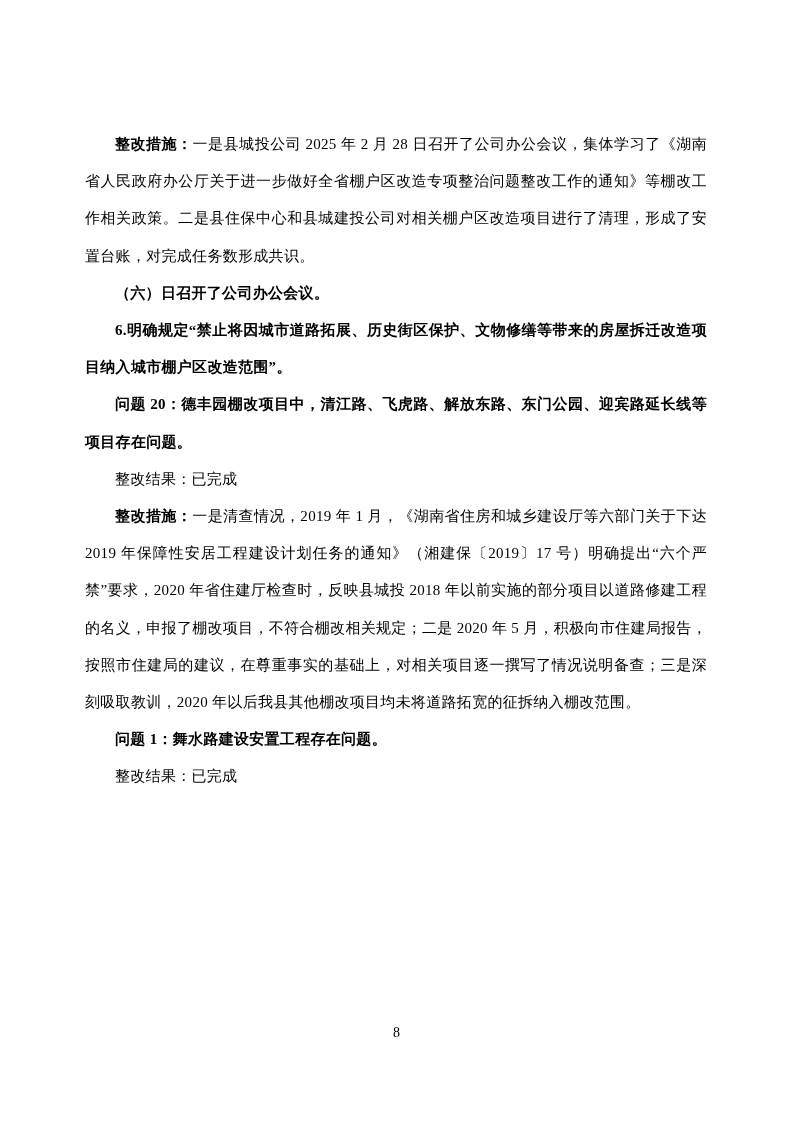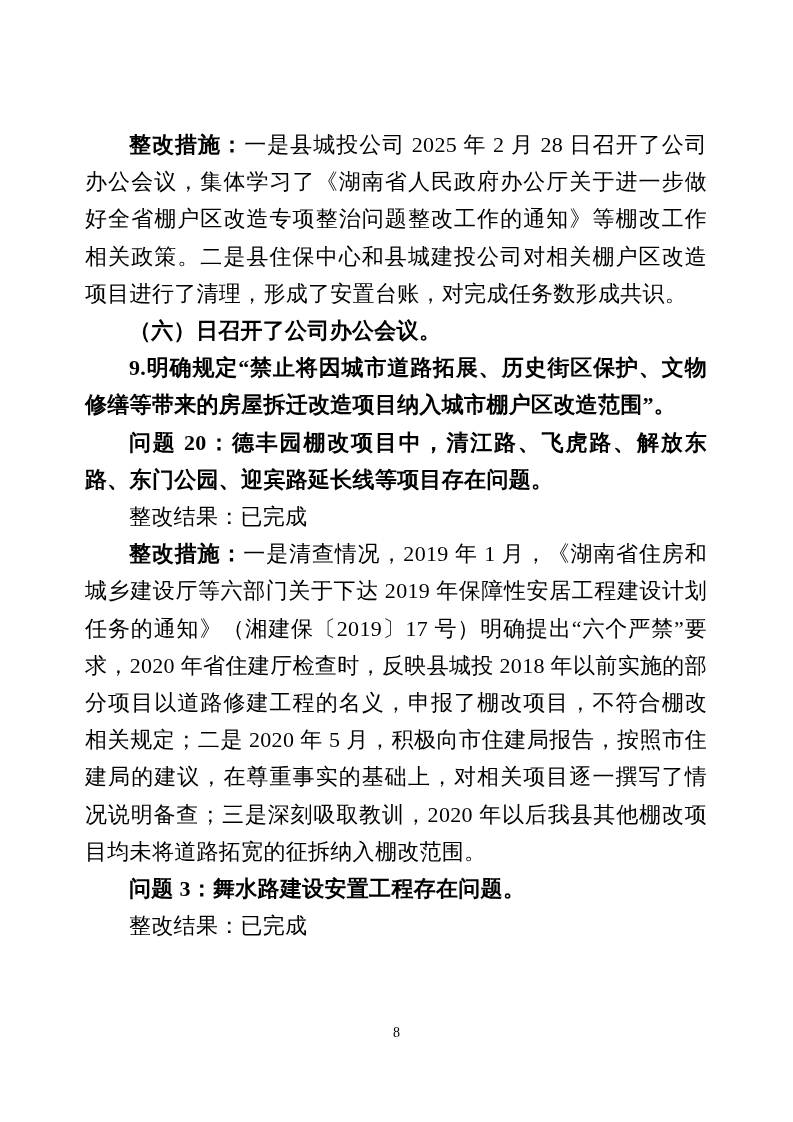--- a/index.html
+++ b/index.html
@@ -17,21 +17,21 @@
     overflow: hidden;
   }
   .content {
     position: absolute;
     left: 85px;
     top: 126px;
     width: 622px;
   }
   p.para {
     margin: 0;
-    font-size: 22px;
+    font-size: 15px;
     line-height: 37.2px;
     text-indent: 2em;
     text-align: justify;
     text-justify: inter-ideograph;
     letter-spacing: 0.3px;
     word-break: break-all;
   }
   p.bold {
     font-weight: bold;
   }
@@ -52,28 +52,28 @@
 </head>
 <body>
 
 <div class="page">
   <div class="content">
 
     <p class="para"><span class="lead">整改措施：</span><span>一是县城投公司 2025 年 2 月 28 日召开了公司办公会议，集体学习了《湖南省人民政府办公厅关于进一步做好全省棚户区改造专项整治问题整改工作的通知》等棚改工作相关政策。二是县住保中心和县城建投公司对相关棚户区改造项目进行了清理，形成了安置台账，对完成任务数形成共识。</span></p>
 
     <p class="para bold">（六）日召开了公司办公会议。</p>
 
-    <p class="para bold">9.明确规定“禁止将因城市道路拓展、历史街区保护、文物修缮等带来的房屋拆迁改造项目纳入城市棚户区改造范围”。</p>
+    <p class="para bold">6.明确规定“禁止将因城市道路拓展、历史街区保护、文物修缮等带来的房屋拆迁改造项目纳入城市棚户区改造范围”。</p>
 
     <p class="para bold">问题 20：德丰园棚改项目中，清江路、飞虎路、解放东路、东门公园、迎宾路延长线等项目存在问题。</p>
 
     <p class="para">整改结果：已完成</p>
 
     <p class="para"><span class="lead">整改措施：</span><span>一是清查情况，2019 年 1 月，《湖南省住房和城乡建设厅等六部门关于下达 2019 年保障性安居工程建设计划任务的通知》（湘建保〔2019〕17 号）明确提出“六个严禁”要求，2020 年省住建厅检查时，反映县城投 2018 年以前实施的部分项目以道路修建工程的名义，申报了棚改项目，不符合棚改相关规定；二是 2020 年 5 月，积极向市住建局报告，按照市住建局的建议，在尊重事实的基础上，对相关项目逐一撰写了情况说明备查；三是深刻吸取教训，2020 年以后我县其他棚改项目均未将道路拓宽的征拆纳入棚改范围。</span></p>
 
-    <p class="para bold">问题 3：舞水路建设安置工程存在问题。</p>
+    <p class="para bold">问题 1：舞水路建设安置工程存在问题。</p>
 
     <p class="para">整改结果：已完成</p>
 
   </div>
 
   <div class="page-number">8</div>
 </div>
 
 </body></html>

